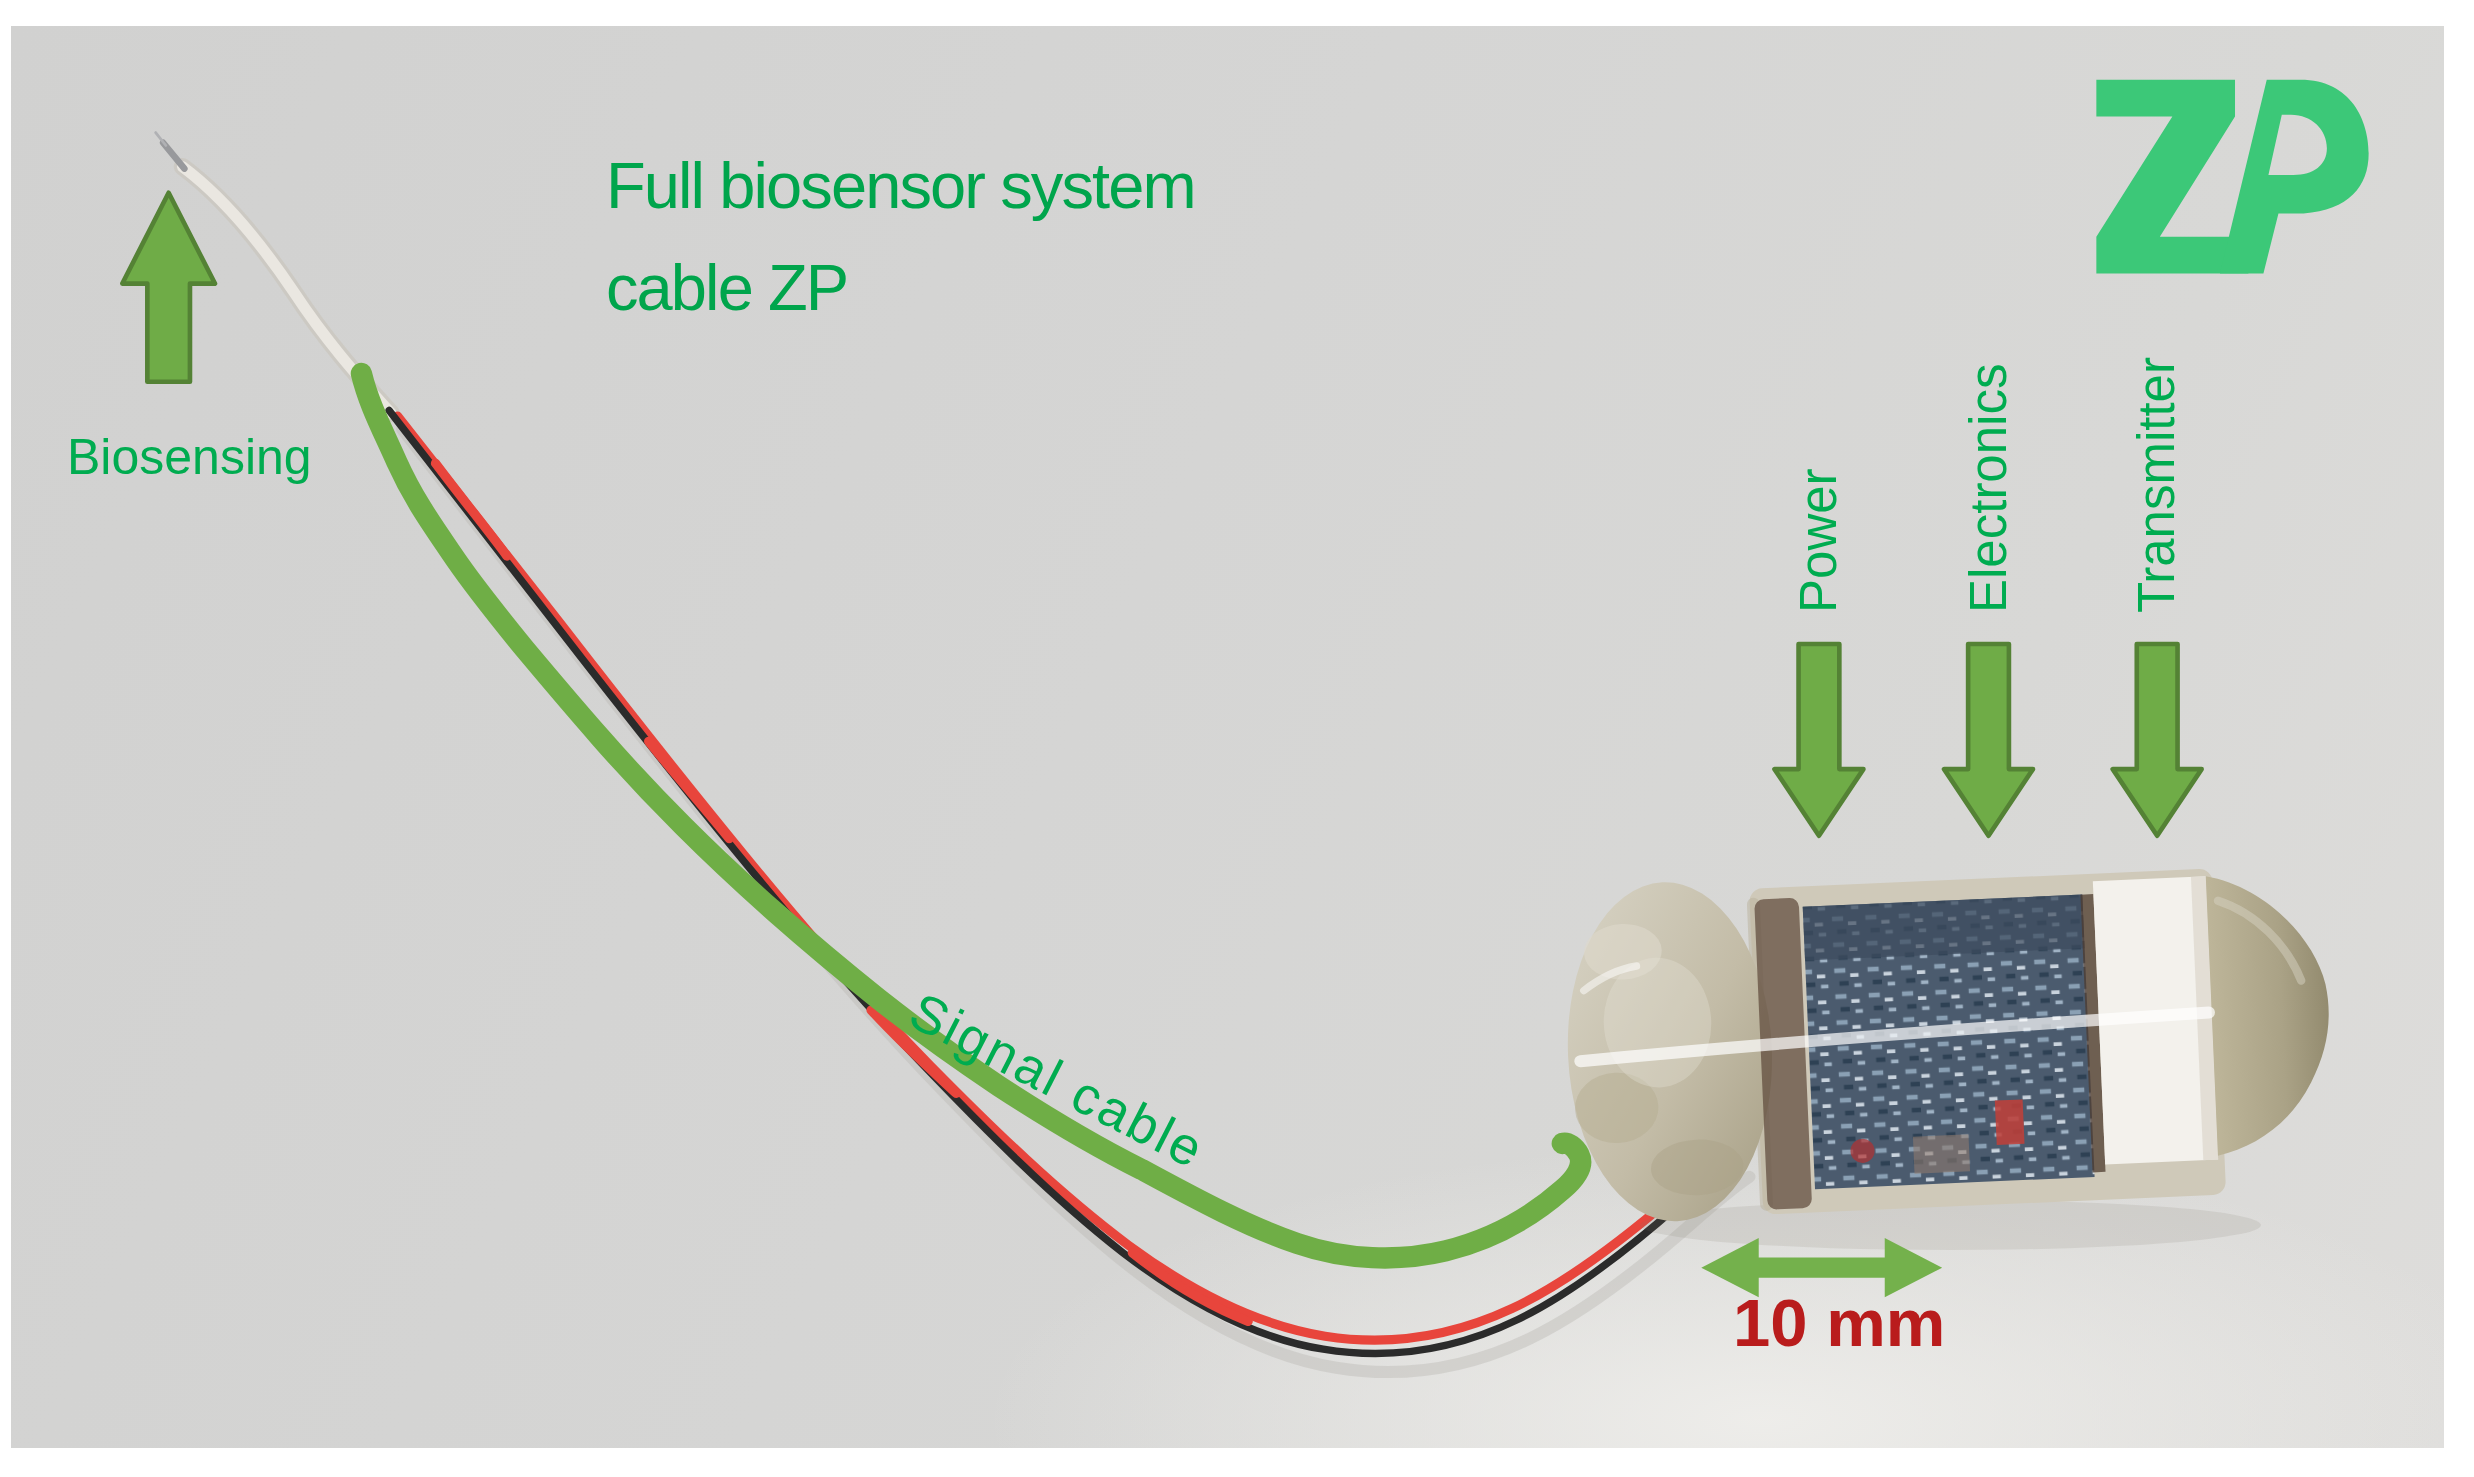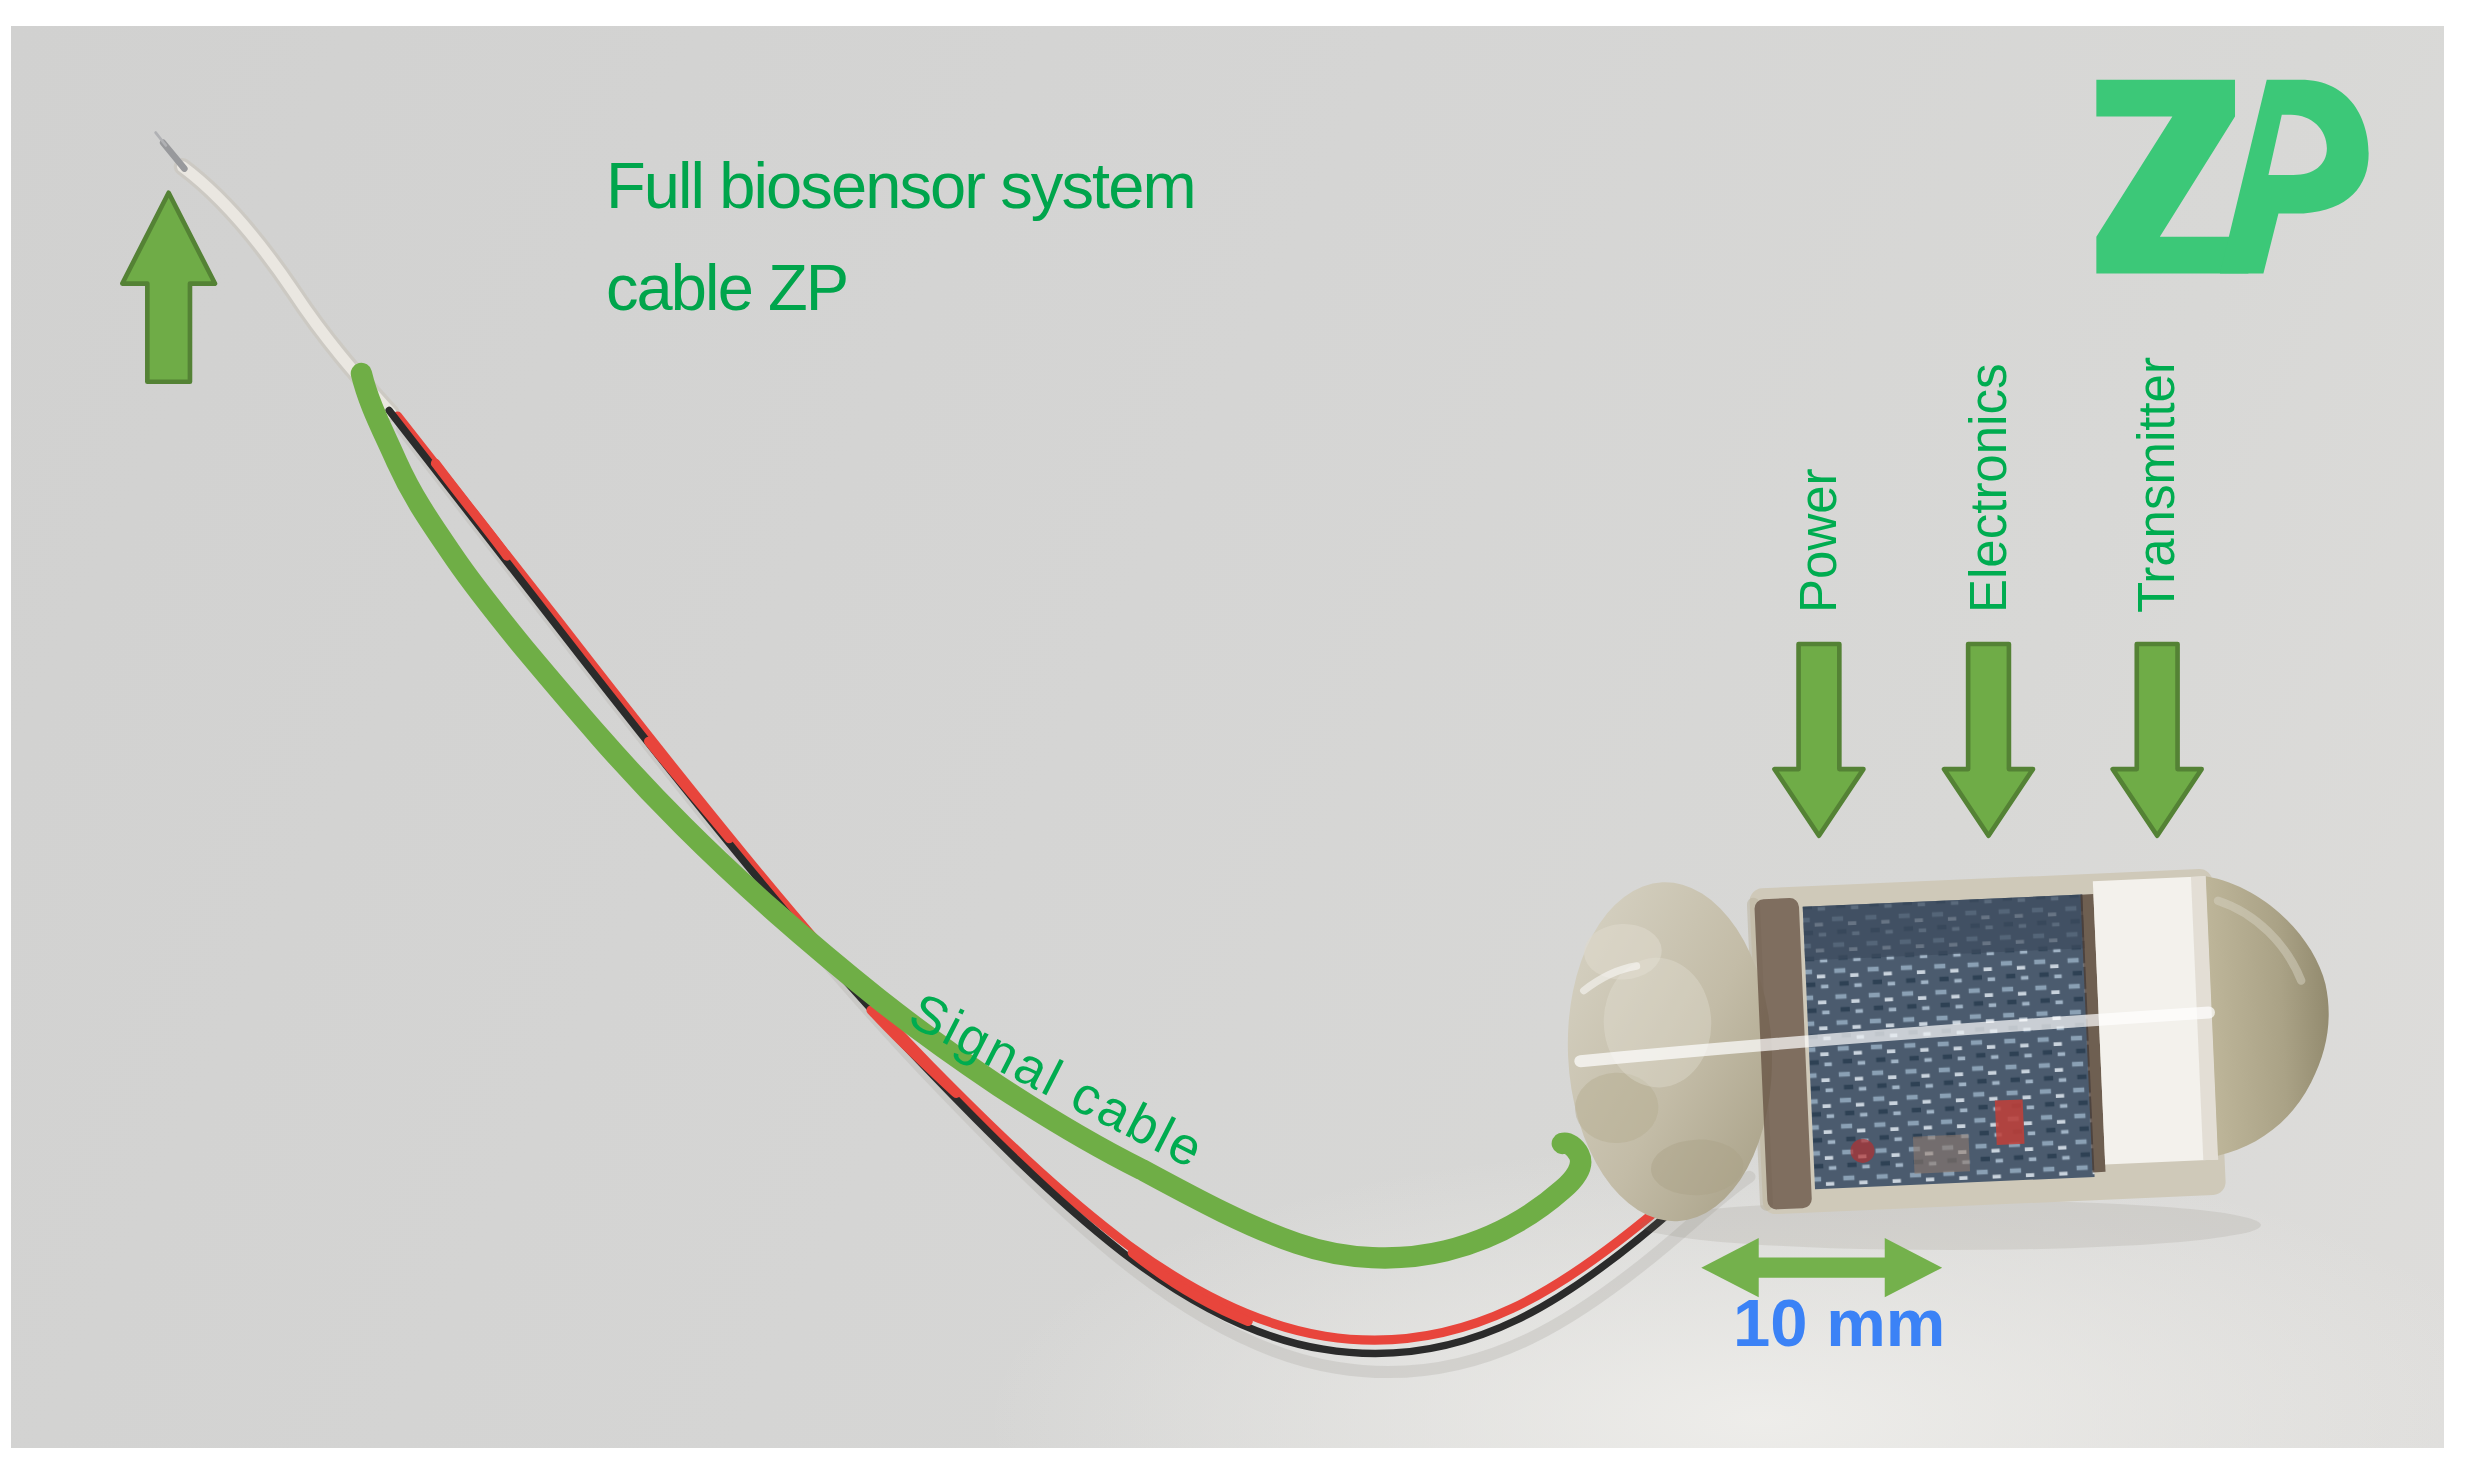--- a/index.html
+++ b/index.html
@@ -24,21 +24,21 @@
     left:928px;top:980px;font-size:53px;letter-spacing:2.8px;
     transform:rotate(27deg);transform-origin:0 0;
   }
   .vlabel{
     font-size:51px;line-height:57px;
     transform:rotate(-90deg);transform-origin:0 0;
   }
   .v-power{left:1790px;top:613px;}
   .v-electronics{left:1960px;top:613px;}
   .v-transmitter{left:2128px;top:613px;}
-  .scale-label{left:1733px;top:1284px;font-size:67px;font-weight:bold;color:#3b82f6;}
+  .scale-label{left:1733px;top:1284px;font-size:67px;font-weight:bold;color:#b91c1c;}
   .logo{position:absolute;left:2088px;top:70px;width:284px;height:215px;}
 </style>
 </head>
 <body>
 
 <div class="photo"></div>
 
 <svg class="scene" viewBox="0 0 2671 1595" aria-hidden="true">
   <defs>
     <linearGradient id="gradDomeL" x1="0" y1="0" x2="1" y2="1">
@@ -115,20 +115,21 @@
 
   <path d="M1836,1368 L1898,1336 L1898,1357 L2034,1357 L2034,1336 L2096,1368 L2034,1400 L2034,1379 L1898,1379 L1898,1400 Z" fill="#74B14C"></path>
 </svg>
 
 <div class="lbl title">
   <div>Full biosensor system</div>
   <div>cable ZP</div>
 </div>
 
 <div class="lbl biosensing">
+  <div>Biosensing</div>
 </div>
 
 <div class="lbl signal">Signal cable</div>
 
 <div class="lbl vlabel v-power">Power</div>
 <div class="lbl vlabel v-electronics">Electronics</div>
 <div class="lbl vlabel v-transmitter">Transmitter</div>
 
 <div class="lbl scale-label">10 mm</div>
 

